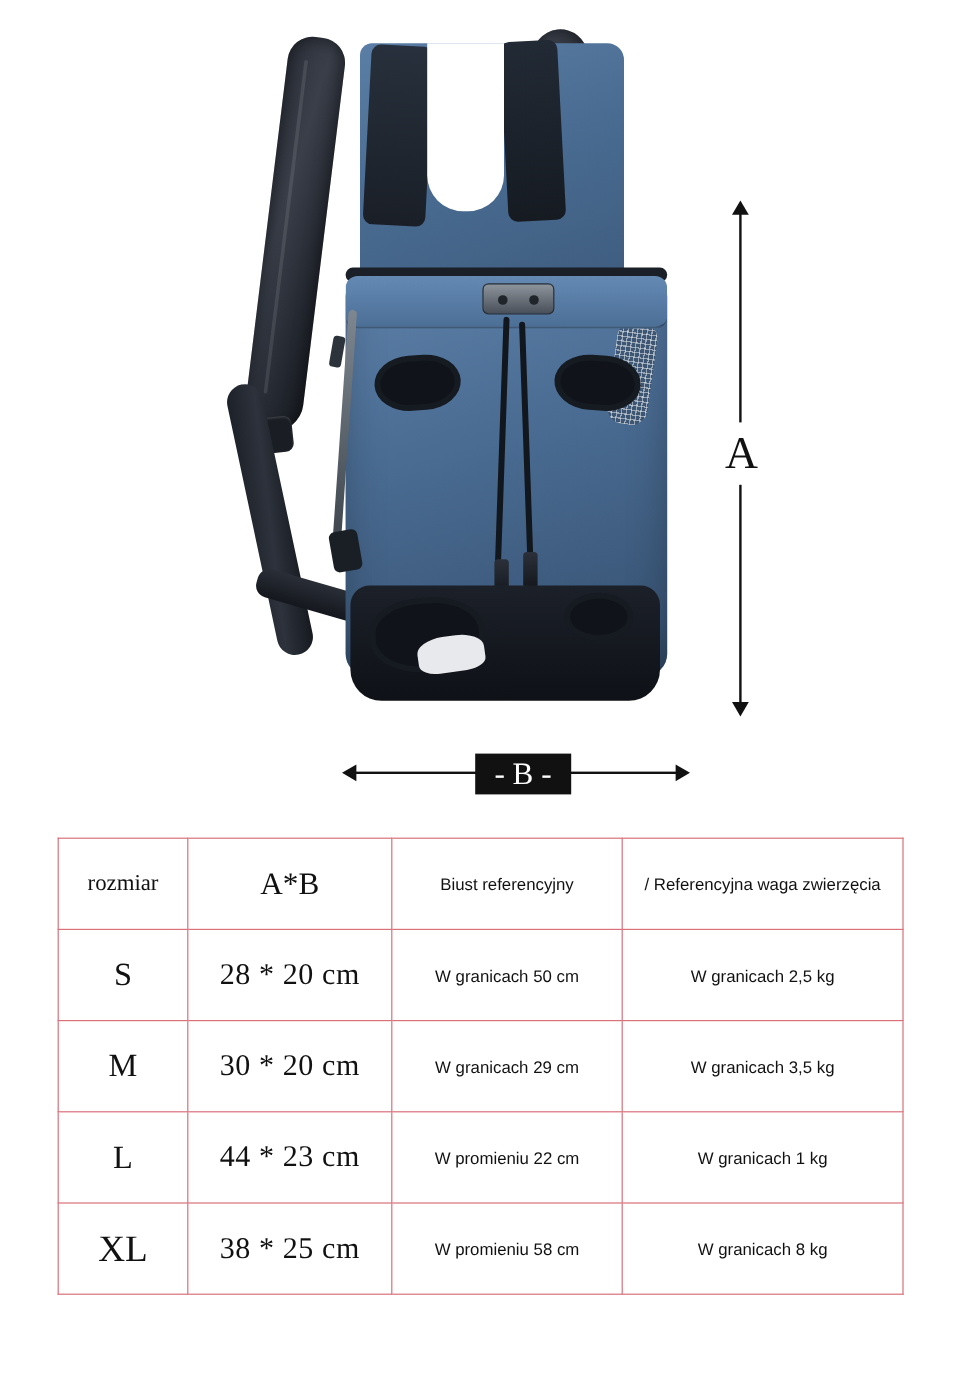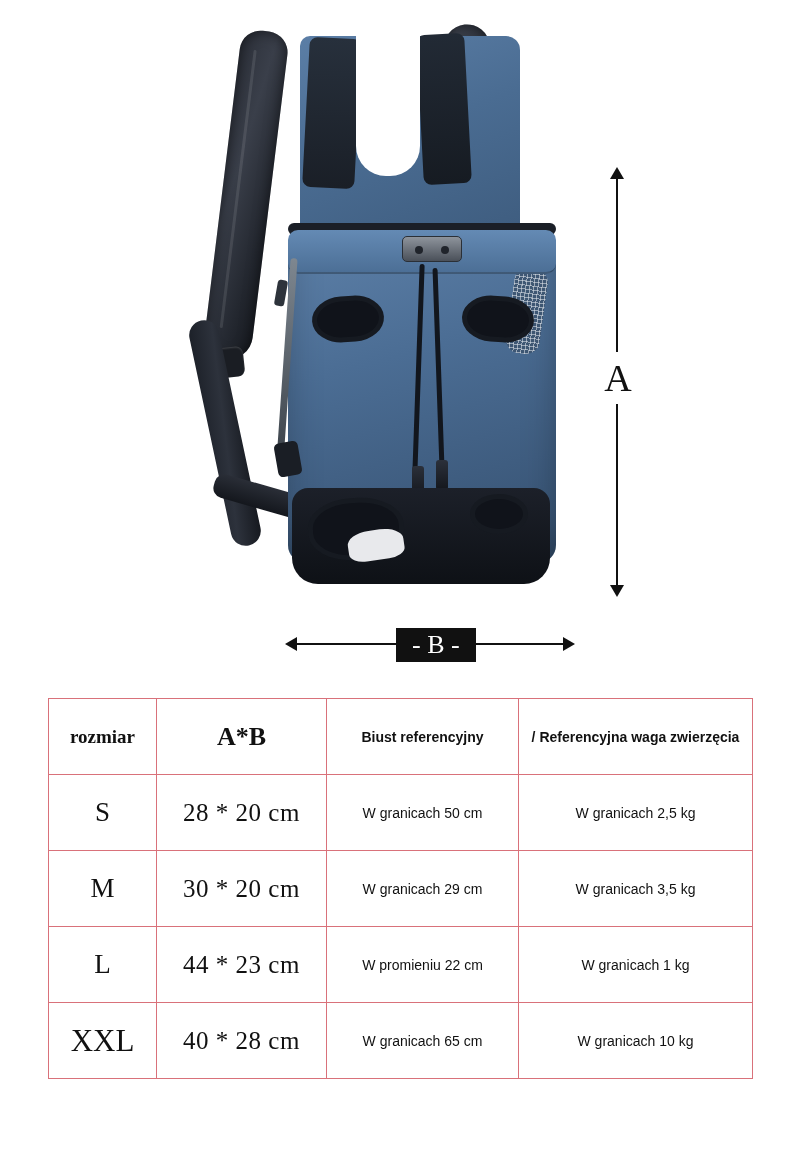--- a/index.html
+++ b/index.html
@@ -333,21 +333,21 @@
     text-align: center;
     vertical-align: middle;
     color: #111;
     padding: 0 4px;
   }
   col.c1 { width: 108px; }
   col.c2 { width: 170px; }
   col.c3 { width: 192px; }
   col.c4 { width: 234px; }
 
-  .head-row th { height: 76px; font-weight: 700; }
+  .head-row th { height: 76px; font-weight: 400; }
   .h-rozmiar { font-size: 19px; font-family: "Liberation Serif", serif; }
   .h-ab { font-size: 26px; font-family: "Liberation Serif", serif; margin-top: 22px; }
   .h-small { font-size: 14px; }
 
   .body-row td { height: 76px; }
   .c-size { font-size: 27px; font-family: "Liberation Serif", serif; }
   .c-size.big { font-size: 31px; }
   .c-dim { font-size: 25px; font-family: "Liberation Serif", serif; letter-spacing: .5px; }
   .c-note { font-size: 14px; }
 </style>
@@ -443,22 +443,22 @@
           <td class="c-note">W granicach 29 cm</td>
           <td class="c-note">W granicach 3,5 kg</td>
         </tr>
         <tr class="body-row">
           <td class="c-size">L</td>
           <td class="c-dim">44 * 23 cm</td>
           <td class="c-note">W promieniu 22 cm</td>
           <td class="c-note">W granicach 1 kg</td>
         </tr>
         <tr class="body-row">
-          <td class="c-size big">XXL</td>
-          <td class="c-dim">40 * 28 cm</td>
-          <td class="c-note">W granicach 65 cm</td>
-          <td class="c-note">W granicach 10 kg</td>
+          <td class="c-size big">XL</td>
+          <td class="c-dim">38 * 25 cm</td>
+          <td class="c-note">W promieniu 58 cm</td>
+          <td class="c-note">W granicach 8 kg</td>
         </tr>
       </tbody>
     </table>
   </div>
 
 </div>
 
 </body></html>

